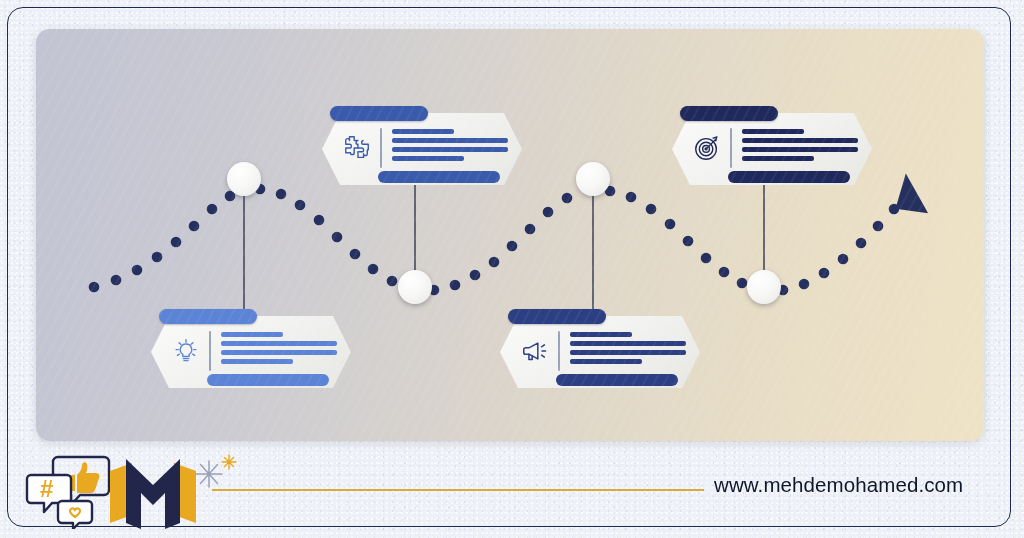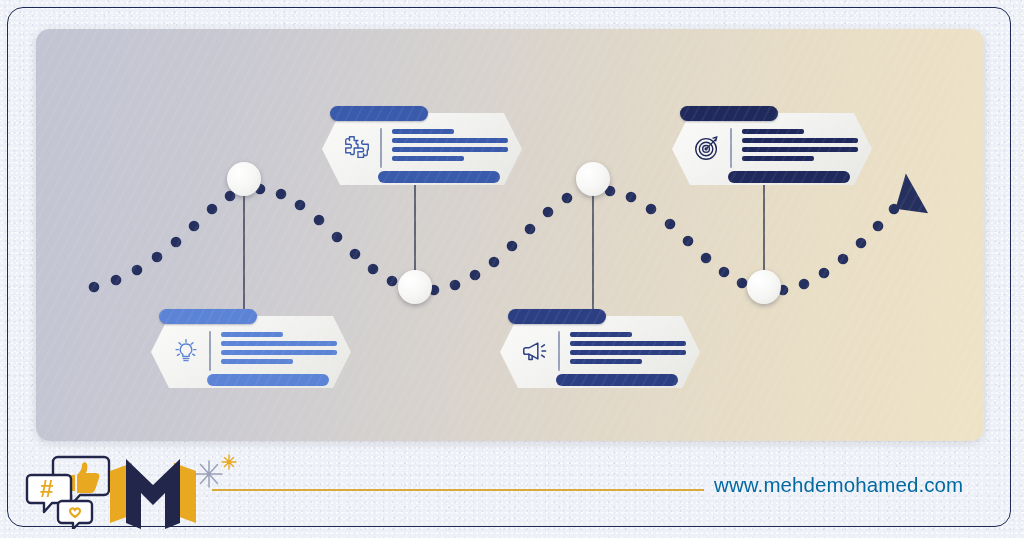--- a/index.html
+++ b/index.html
@@ -76,21 +76,21 @@
     background:radial-gradient(circle at 34% 30%,#ffffff 0%,#f7f7f6 48%,#e6e6e4 100%);
     box-shadow:0 2px 5px rgba(50,54,78,.35);
   }
 
   
   #footer{position:absolute;left:0;top:441px;width:1024px;height:97px;}
   #logo{position:absolute;left:18px;top:8px;width:280px;height:80px;}
   #goldline{position:absolute;left:212px;top:489px;width:492px;height:1.6px;background:#d9a93a;}
   #url{
     position:absolute;left:714px;top:473px;
-    font-size:20.5px;color:#0369a1;letter-spacing:.1px;white-space:nowrap;
+    font-size:20.5px;color:#0f172a;letter-spacing:.1px;white-space:nowrap;
   }
 </style>
 </head>
 <body>
 
 <div id="stage">
 
   <div id="noise"></div>
   <div id="frame"></div>
 

